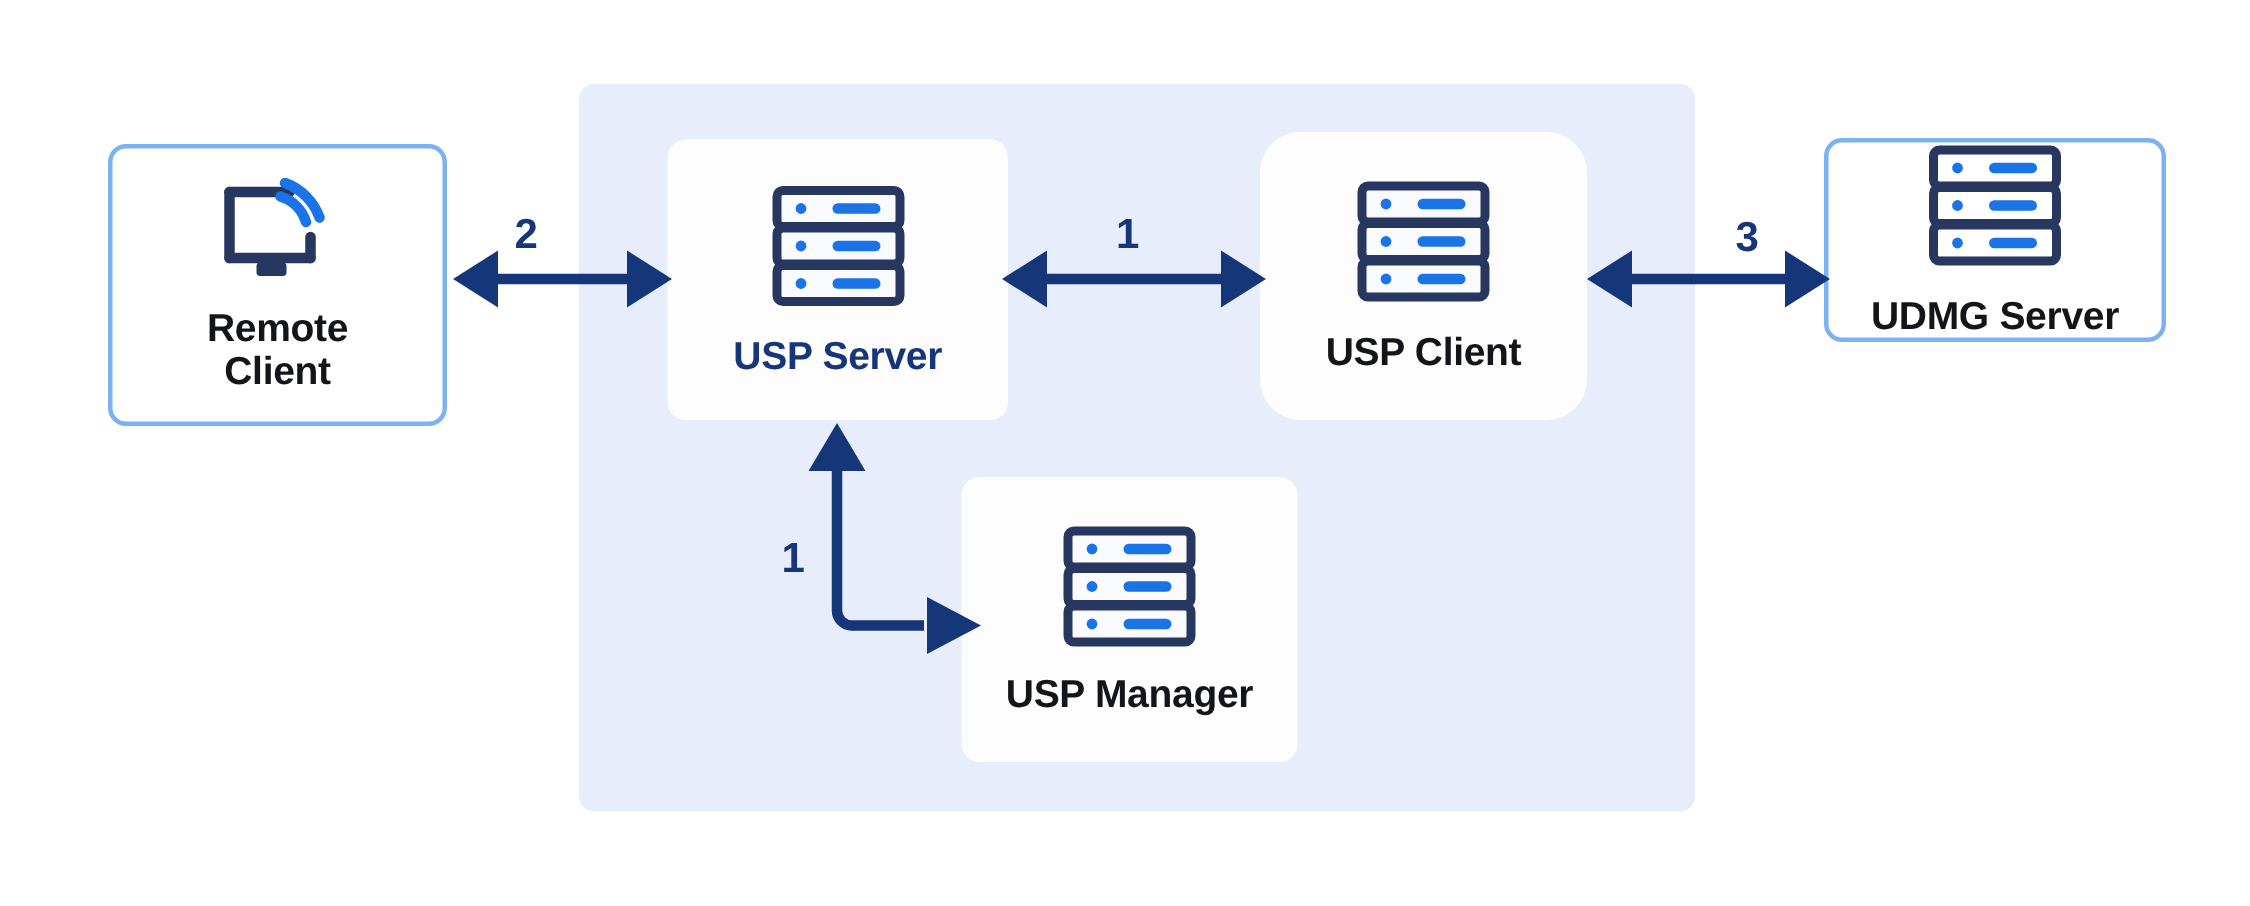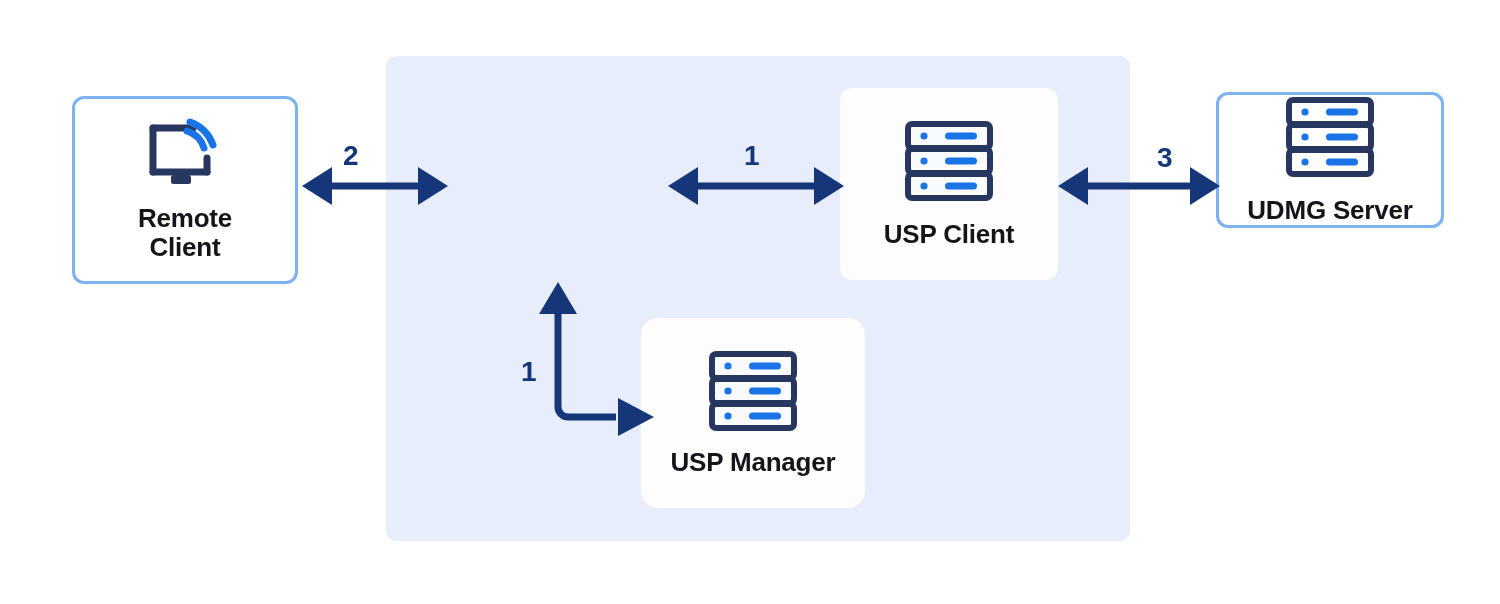--- a/index.html
+++ b/index.html
@@ -58,23 +58,23 @@
     letter-spacing: -0.2px;
     white-space: pre-line;
   }
   .node .label.accent {
     color: #16367a;
   }
 
   
   #node-remote-client { left: 72px;   top: 96px;  width: 226px; height: 188px; }
   #node-usp-server    { left: 445px;  top: 93px;  width: 227px; height: 187px; }
-  #node-usp-client    { left: 840px;  top: 88px;  width: 218px; height: 192px; }
+  #node-usp-client    { left: 840px;  top: 88px;  width: 218px; height: 192px; border-radius: 27px; }
   #node-udmg-server   { left: 1216px; top: 92px;  width: 228px; height: 136px; }
-  #node-usp-manager   { left: 641px;  top: 318px; width: 224px; height: 190px; border-radius: 17px; }
+  #node-usp-manager   { left: 641px;  top: 318px; width: 224px; height: 190px; }
 
   #node-remote-client .label { margin-top: 10px; }
   #node-usp-manager .label   { margin-top: 12px; }
 
   
   .connector {
     position: absolute;
     overflow: visible;
   }
   .conn-label {
@@ -113,20 +113,36 @@
         <rect x="28" y="57" width="20" height="9" rx="2.5" fill="#27375f"></rect>
 
         <path d="M44 13 A26 26 0 0 1 61 30" fill="none" stroke="#1b73e8" stroke-width="7" stroke-linecap="round"></path>
         <path d="M47 4 A38 38 0 0 1 70 27" fill="none" stroke="#1b73e8" stroke-width="7" stroke-linecap="round"></path>
       </svg>
     </div>
     <div class="label">Remote
 Client</div>
   </div>
 
+  <div class="node" id="node-usp-server">
+    <div class="icon-wrap">
+      <svg width="96" height="88" viewBox="0 0 96 88" aria-hidden="true">
+        <rect x="7" y="6" width="82" height="24" rx="4" fill="#fafbfe" stroke="#27375f" stroke-width="6"></rect>
+        <rect x="7" y="31" width="82" height="24" rx="4" fill="#fafbfe" stroke="#27375f" stroke-width="6"></rect>
+        <rect x="7" y="56" width="82" height="24" rx="4" fill="#fafbfe" stroke="#27375f" stroke-width="6"></rect>
+        <circle cx="23" cy="18" r="3.6" fill="#1b73e8"></circle>
+        <circle cx="23" cy="43" r="3.6" fill="#1b73e8"></circle>
+        <circle cx="23" cy="68" r="3.6" fill="#1b73e8"></circle>
+        <rect x="44" y="14.5" width="32" height="7" rx="3.5" fill="#1b73e8"></rect>
+        <rect x="44" y="39.5" width="32" height="7" rx="3.5" fill="#1b73e8"></rect>
+        <rect x="44" y="64.5" width="32" height="7" rx="3.5" fill="#1b73e8"></rect>
+      </svg>
+    </div>
+    <div class="label accent">USP Server</div>
+  </div>
 
   <div class="node" id="node-usp-client">
     <div class="icon-wrap">
       <svg width="96" height="88" viewBox="0 0 96 88" aria-hidden="true">
         <rect x="7" y="6" width="82" height="24" rx="4" fill="#fafbfe" stroke="#27375f" stroke-width="6"></rect>
         <rect x="7" y="31" width="82" height="24" rx="4" fill="#fafbfe" stroke="#27375f" stroke-width="6"></rect>
         <rect x="7" y="56" width="82" height="24" rx="4" fill="#fafbfe" stroke="#27375f" stroke-width="6"></rect>
         <circle cx="23" cy="18" r="3.6" fill="#1b73e8"></circle>
         <circle cx="23" cy="43" r="3.6" fill="#1b73e8"></circle>
         <circle cx="23" cy="68" r="3.6" fill="#1b73e8"></circle>

